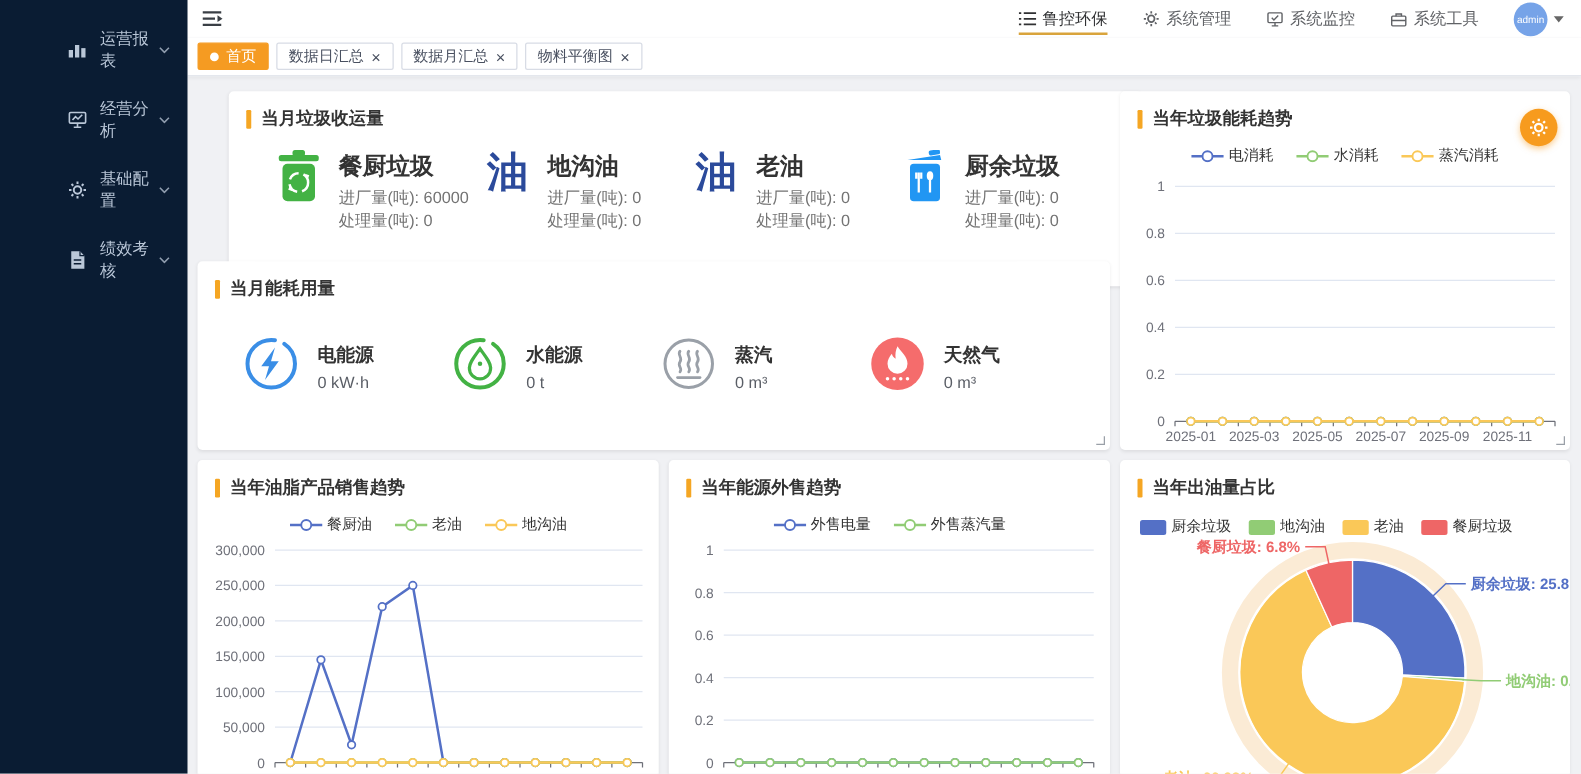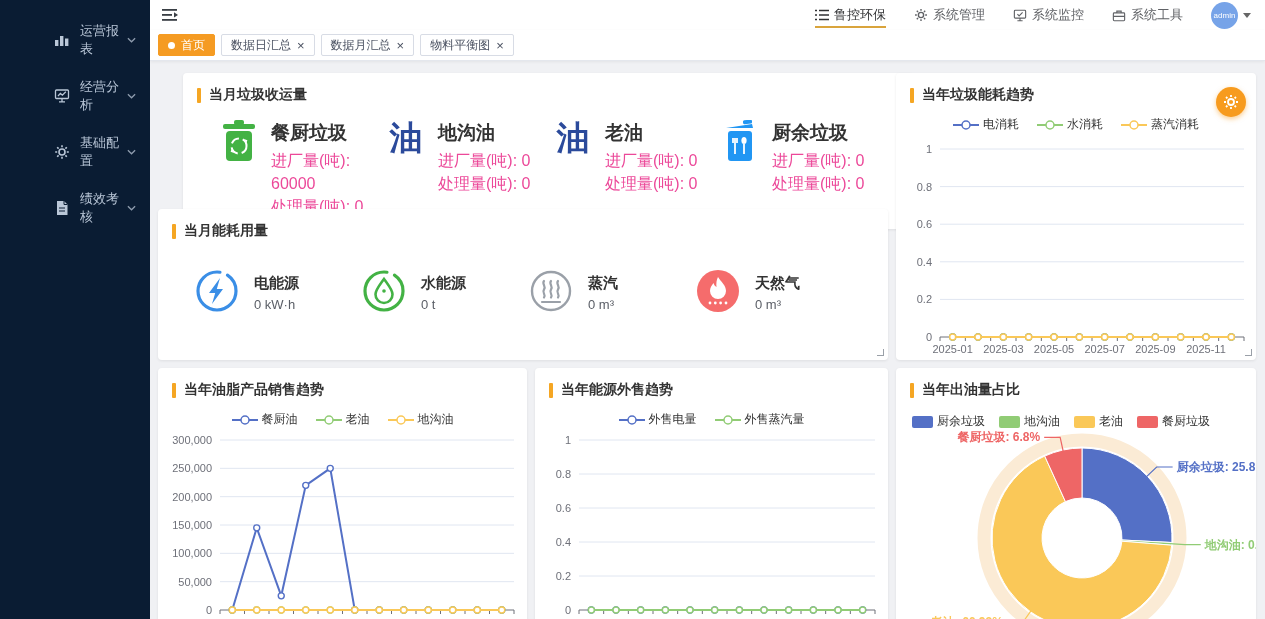--- a/index.html
+++ b/index.html
@@ -46,21 +46,21 @@
   #card-energy-trend { left:896px; top:73px; width:360px; height:287px; }
   #card-oil-sales { left:158px; top:368px; width:369px; height:288px; }
   #card-energy-sale { left:535px; top:368px; width:353px; height:288px; }
   #card-oil-ratio { left:896px; top:368px; width:360px; height:288px; }
 
   .items-row { display:flex; padding:16px 26px 0 36px; }
   .c-item { flex:1; display:flex; gap:12px; align-items:flex-start; }
   .c-item .ci-icon { flex:none; width:40px; display:flex; justify-content:center; }
   .oil-char { font-size:33px; font-weight:bold; color:#2b4a9b; line-height:1.1; }
   .ci-name { font-size:19px; font-weight:bold; color:#333; margin-bottom:3px; }
-  .ci-line { font-size:16px; color:#ec4899; line-height:1.45; }
+  .ci-line { font-size:13px; color:#737373; line-height:1.45; }
 
   .e-row { display:flex; padding:28px 26px 0 36px; }
   .e-item { flex:1; display:flex; gap:14px; align-items:center; }
   .e-name { font-size:15px; font-weight:bold; color:#333; margin-bottom:4px; }
   .e-value { font-size:13px; color:#5a5e66; }
 
   .gear-btn { position:absolute; right:10px; top:14px; width:30px; height:30px; border-radius:50%; background:#f79b1e; display:flex; align-items:center; justify-content:center; box-shadow:0 2px 5px rgba(247,155,30,.5); cursor:pointer; z-index:2; }
 
   .line-legend { display:flex; justify-content:center; gap:18px; margin-top:12px; font-size:12px; color:#333; }
   .lg-item { display:inline-flex; align-items:center; gap:4px; cursor:pointer; }

